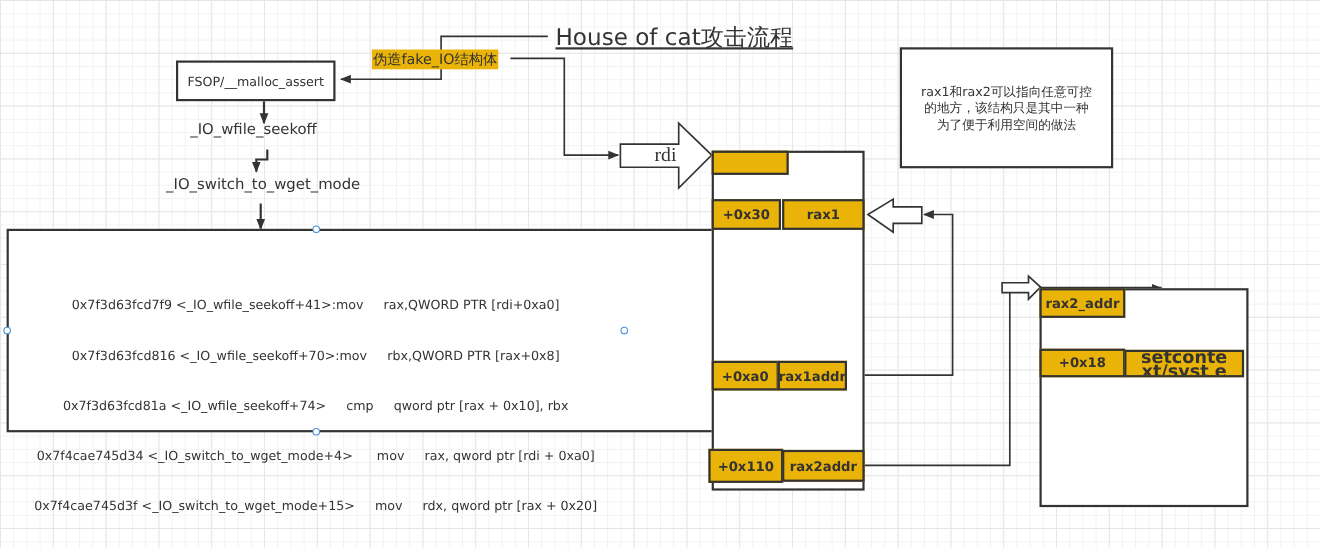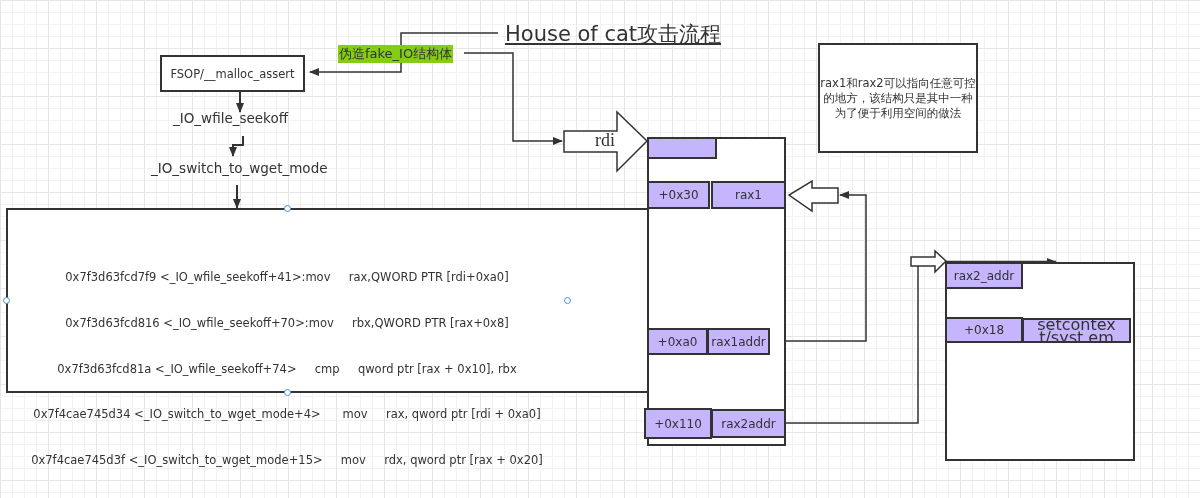--- a/index.html
+++ b/index.html
@@ -10,22 +10,22 @@
       linear-gradient(#e6e6e6 1px, transparent 1px),
       linear-gradient(90deg, #e6e6e6 1px, transparent 1px),
       linear-gradient(#f2f2f2 1px, transparent 1px),
       linear-gradient(90deg, #f2f2f2 1px, transparent 1px);
     background-size: 48px 48px, 48px 48px, 12px 12px, 12px 12px;
     background-position: -1px 0px, 0px 0px, -1px 0px, 0px 0px;
     font-family: "DejaVu Sans", sans-serif;
     color: #333333;
   }
   .box { position: absolute; box-sizing: border-box; border: 2px solid #333; background: #fff; }
-  .cell { position: absolute; box-sizing: border-box; border: 2px solid #333; background: #c4b5fd;
-          display: flex; align-items: center; justify-content: center; font-size: 12px; color: #333; }
+  .cell { position: absolute; box-sizing: border-box; border: 2px solid #333; background: #eab308;
+          display: flex; align-items: center; justify-content: center; font-size: 12px; color: #333; font-weight: bold; }
   .lbl { position: absolute; white-space: nowrap; color: #333; }
   svg.lines { position: absolute; left: 0; top: 0; }
   .code { position: absolute; left: 8px; top: 32px; width: 558px; text-align: center;
           font-size: 11.5px; line-height: 15.2px; color: #333; white-space: pre; }
   .handle { position: absolute; width: 7px; height: 7px; border-radius: 50%; background: #fff;
             border: 1px solid #4a90d9; box-sizing: border-box; }
 </style>
 </head>
 <body>
 
@@ -51,21 +51,21 @@
   <polyline points="785,341 866,341 866,195 840,195" fill="none" stroke="#333" stroke-width="1.5" marker-end="url(#ah)"></polyline>
   <polygon points="838,188 812,188 812,181 789,195 812,211 812,203 838,203" fill="#fff" stroke="#333" stroke-width="1.5"></polygon>
 
   <polyline points="785,423 918,423 918,262" fill="none" stroke="#333" stroke-width="1.5"></polyline>
   <polygon points="911,257 935,257 935,251 946,261 935,272 935,266 911,266" fill="#fff" stroke="#333" stroke-width="1.5"></polygon>
   <line x1="946" y1="262" x2="1056" y2="262" stroke="#333" stroke-width="2.5" marker-end="url(#ah)"></line>
 </svg>
 
 <div class="lbl" style="left:505px; top:20px; font-size:21px; color:#333;text-decoration:underline;">House of cat攻击流程</div>
 
-<div class="lbl" style="left:338px; top:45px; font-size:13px; background:#84cc16; padding:0 1px;">伪造fake_IO结构体</div>
+<div class="lbl" style="left:338px; top:45px; font-size:13px; background:#eab308; padding:0 1px;">伪造fake_IO结构体</div>
 
 <div class="box" style="left:160px; top:55px; width:145px; height:37px; display:flex; align-items:center; justify-content:center;">
   <span style="font-size:11.5px;">FSOP/__malloc_assert</span>
 </div>
 
 <div class="lbl" style="left:173px; top:110px; font-size:13.5px;">_IO_wfile_seekoff</div>
 <div class="lbl" style="left:151px; top:160px; font-size:13.5px;">_IO_switch_to_wget_mode</div>
 
 <div class="box" style="left:6px; top:208px; width:668px; height:185px;">
   <div class="code" style="left:0; top:30px; width:558px;">
@@ -95,17 +95,17 @@
 <div class="cell" style="left:644px; top:408px; width:68px; height:31px;">+0x110</div>
 <div class="cell" style="left:711px; top:409px; width:75px; height:29px;">rax2addr</div>
 
 <div class="box" style="left:945px; top:262px; width:190px; height:199px;"></div>
 <div class="cell" style="left:945px; top:262px; width:78px; height:27px;">rax2_addr</div>
 <div class="cell" style="left:945px; top:317px; width:78px; height:26px;">+0x18</div>
 <div class="cell" style="left:1022px; top:318px; width:109px; height:25px; overflow:hidden; align-items:flex-start;">
   <span style="white-space:normal; width:84px; text-align:center; line-height:13px; font-size:16px; margin-top:-2px; word-break:break-all;">setcontext/syst em</span>
 </div>
 
-<div class="box" style="left:818px; top:43px; width:160px; height:110px; display:flex; flex-direction:column; align-items:center; justify-content:center; font-size:11.5px; line-height:15px;">
+<div class="box" style="left:818px; top:43px; width:194px; height:110px; display:flex; flex-direction:column; align-items:center; justify-content:center; font-size:11.5px; line-height:15px;">
   <div>rax1和rax2可以指向任意可控</div>
   <div>的地方，该结构只是其中一种</div>
   <div>为了便于利用空间的做法</div>
 </div>
 
 </body></html>

